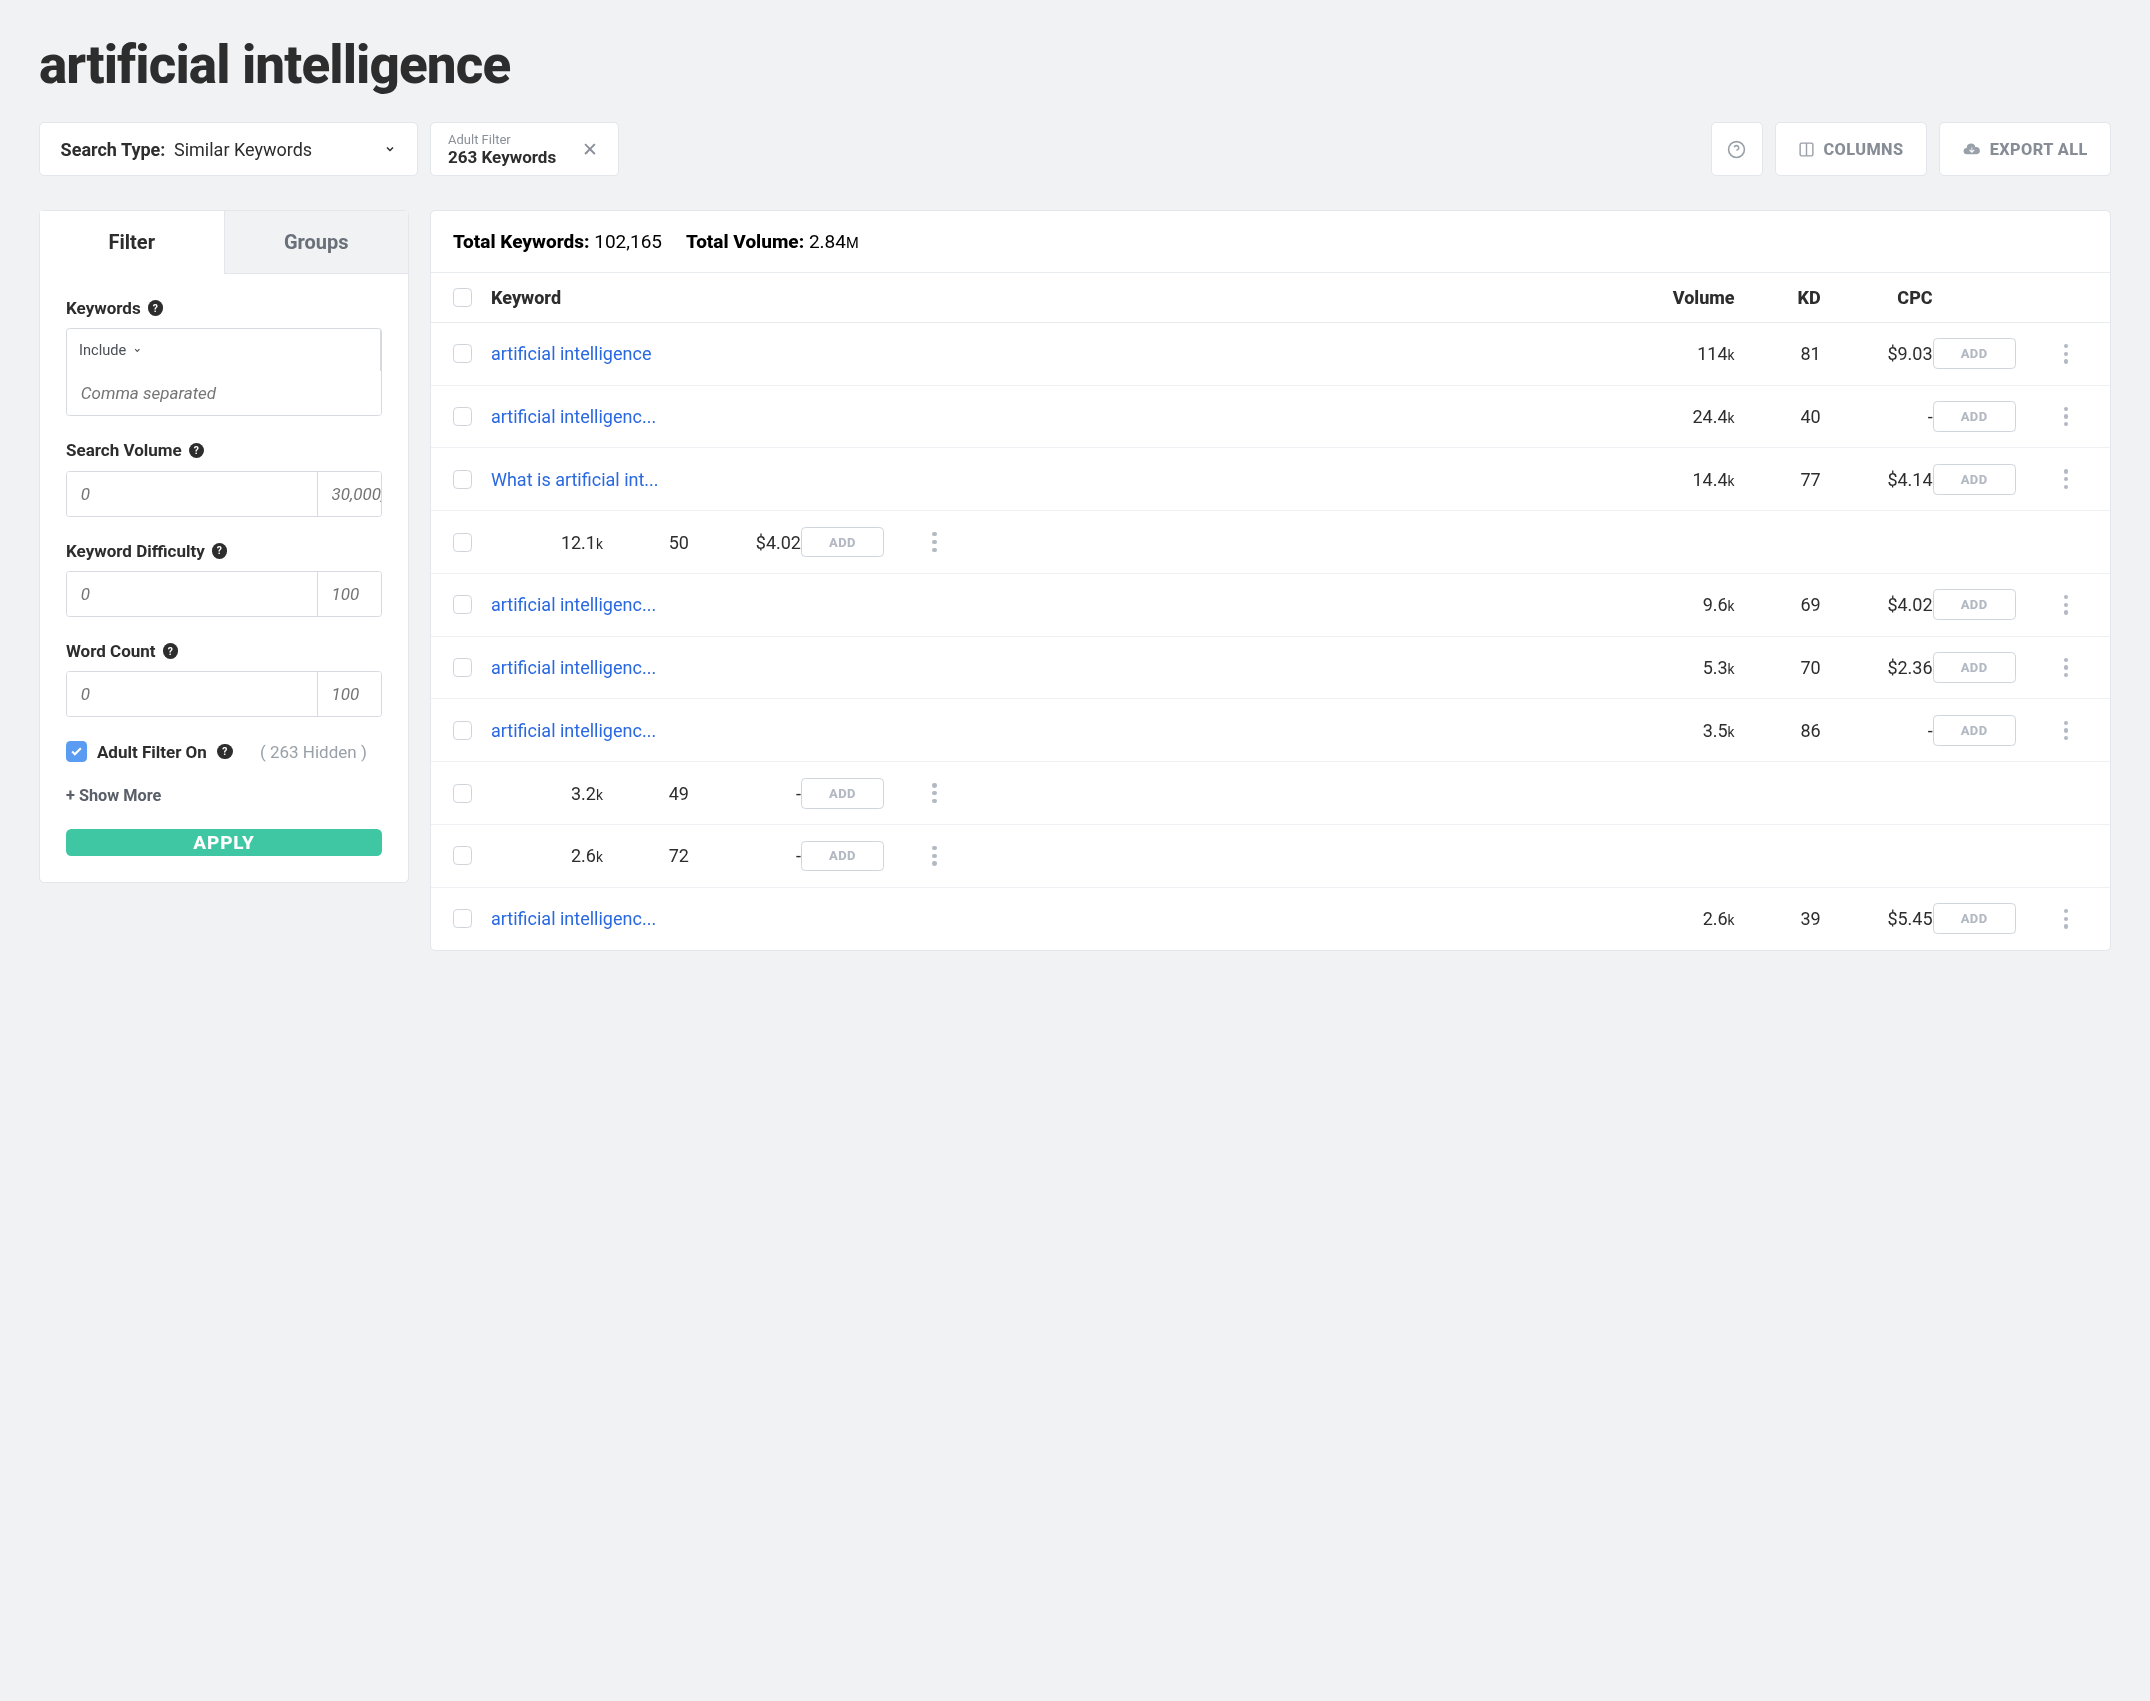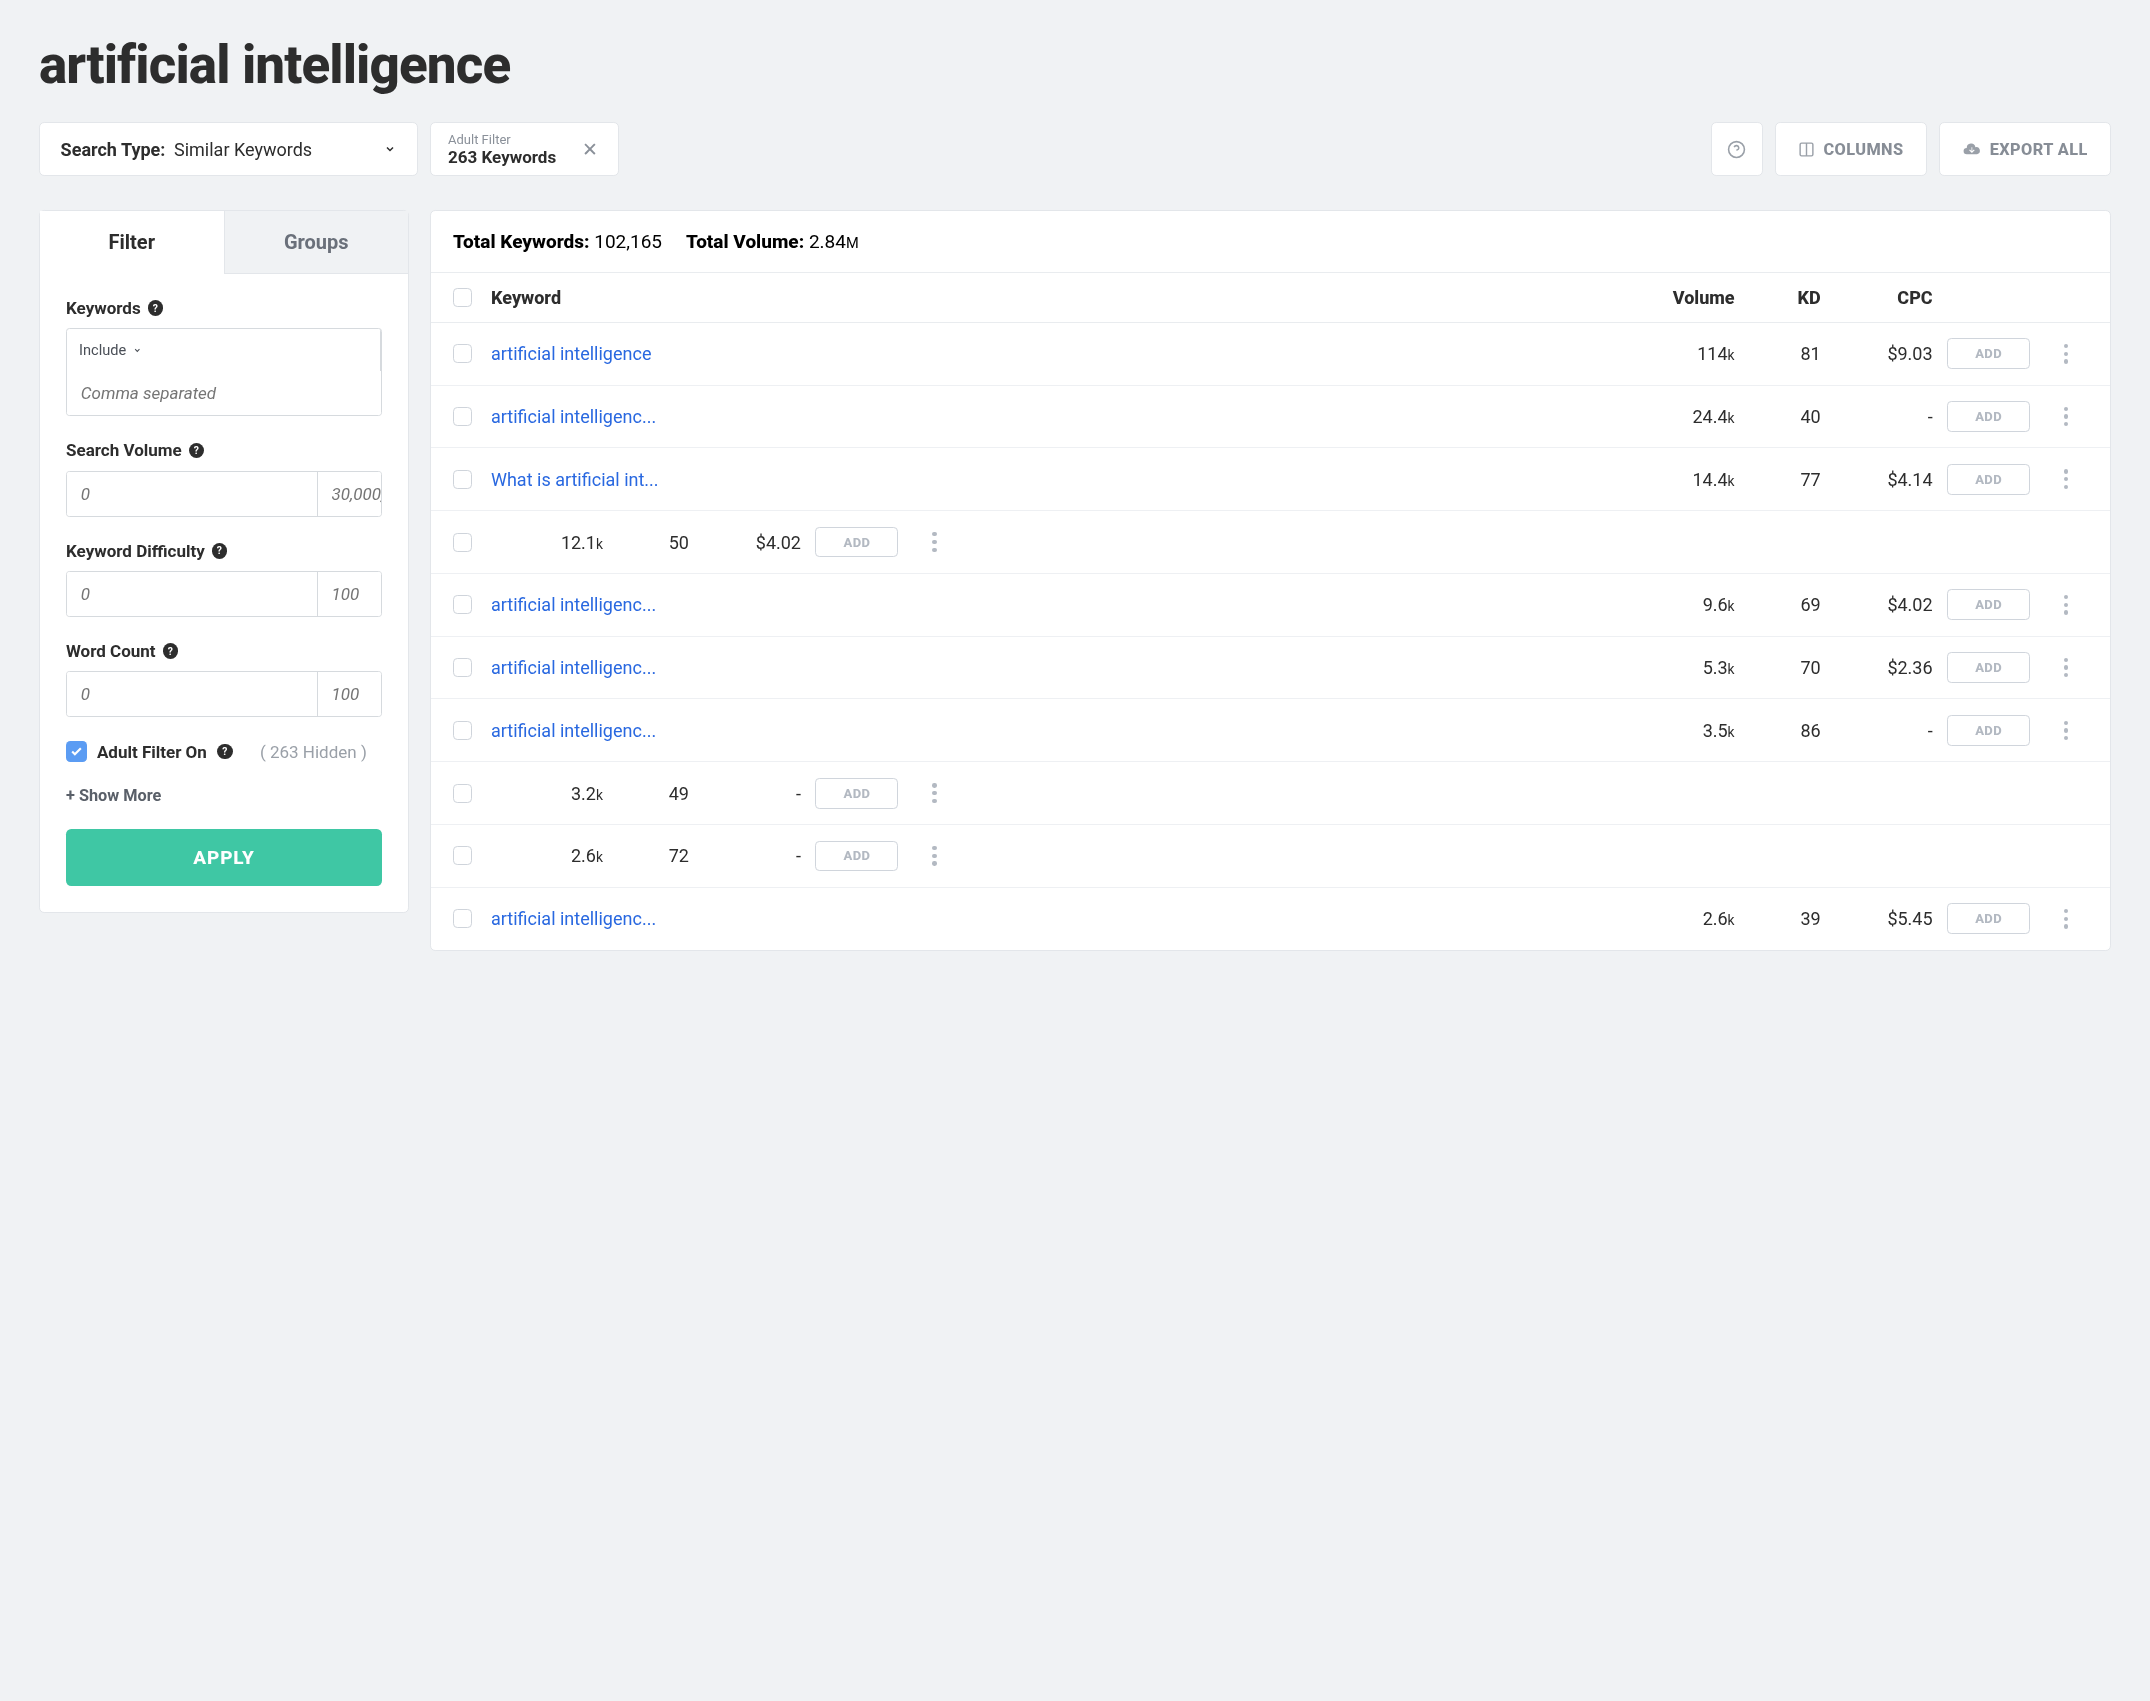--- a/index.html
+++ b/index.html
@@ -45,34 +45,34 @@
 .range-input + .range-input { border-left: 0.9px solid #d6dade; }
 
 .adult-filter-row { display: flex; align-items: center; gap: 10.3px; margin-bottom: 24px; }
 .checkbox-blue { width: 20.6px; height: 20.6px; border-radius: 4.3px; background: #5b9cf3; display: flex; align-items: center; justify-content: center; cursor: pointer; }
 .checkbox-blue svg { width: 13px; height: 13px; }
 .adult-text { font-size: 17px; font-weight: 700; color: #2d2d2d; }
 .hidden-count { font-size: 17px; color: #9aa0a8; margin-left: 17px; }
 
 .show-more { font-size: 16.3px; font-weight: 700; color: #5a6069; cursor: pointer; margin-bottom: 24px; }
 
-.apply-btn { background: #3fc7a4; color: #fff; border: none; border-radius: 5.2px; width: 100%; padding: 17px 0; font-size: 19px; font-weight: 800; letter-spacing: 0.9px; cursor: pointer; }
+.apply-btn { background: #3fc7a4; color: #fff; border: none; border-radius: 5.2px; width: 100%; padding: 2px 0; font-size: 19px; font-weight: 800; letter-spacing: 0.9px; cursor: pointer; }
 
 .results-panel { background: #fff; border: 0.9px solid #e3e6ea; border-radius: 5.2px; flex: 1; overflow: hidden; }
 .results-header { padding: 19px 22.4px; font-size: 19px; display: flex; gap: 24px; }
 .results-header b { font-weight: 800; }
 .smallcaps { font-size: 14.6px; }
 
 .table-head { display: flex; align-items: center; padding: 13.8px 22.4px; border-top: 0.9px solid #e9ecef; border-bottom: 0.9px solid #e9ecef; font-size: 18px; font-weight: 800; color: #2d2d2d; }
 .col-check { width: 38px; }
 .col-keyword { flex: 1; }
 .col-volume { width: 112px; text-align: right; }
 .col-kd { width: 86px; text-align: right; }
 .col-cpc { width: 112px; text-align: right; }
-.col-add { width: 112px; display: flex; justify-content: center; }
+.col-add { width: 112px; display: flex; justify-content: flex-start; }
 .col-menu { width: 43px; display: flex; justify-content: center; }
 
 .row { display: flex; align-items: center; padding: 15.5px 22.4px; border-bottom: 0.9px solid #eef0f3; font-size: 18px; }
 .row:last-child { border-bottom: none; }
 .row .col-keyword a { color: #2968e0; text-decoration: none; white-space: nowrap; overflow: hidden; text-overflow: ellipsis; display: block; max-width: 232px; }
 .row .col-volume, .row .col-kd, .row .col-cpc { color: #2d2d2d; }
 .vol-unit { font-size: 13.8px; }
 
 .checkbox-empty { width: 19px; height: 19px; border: 1.7px solid #cfd4db; border-radius: 4.3px; cursor: pointer; }
 

